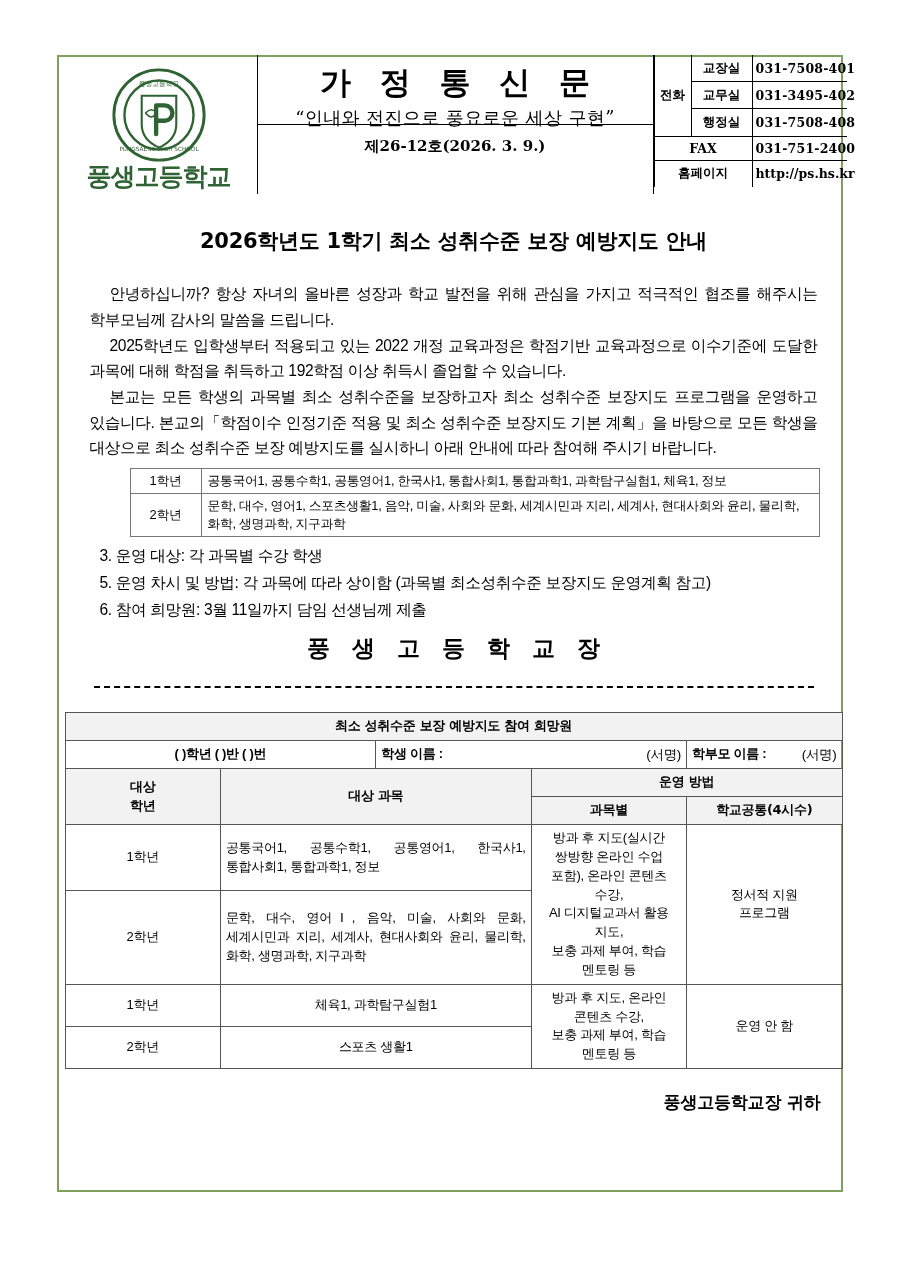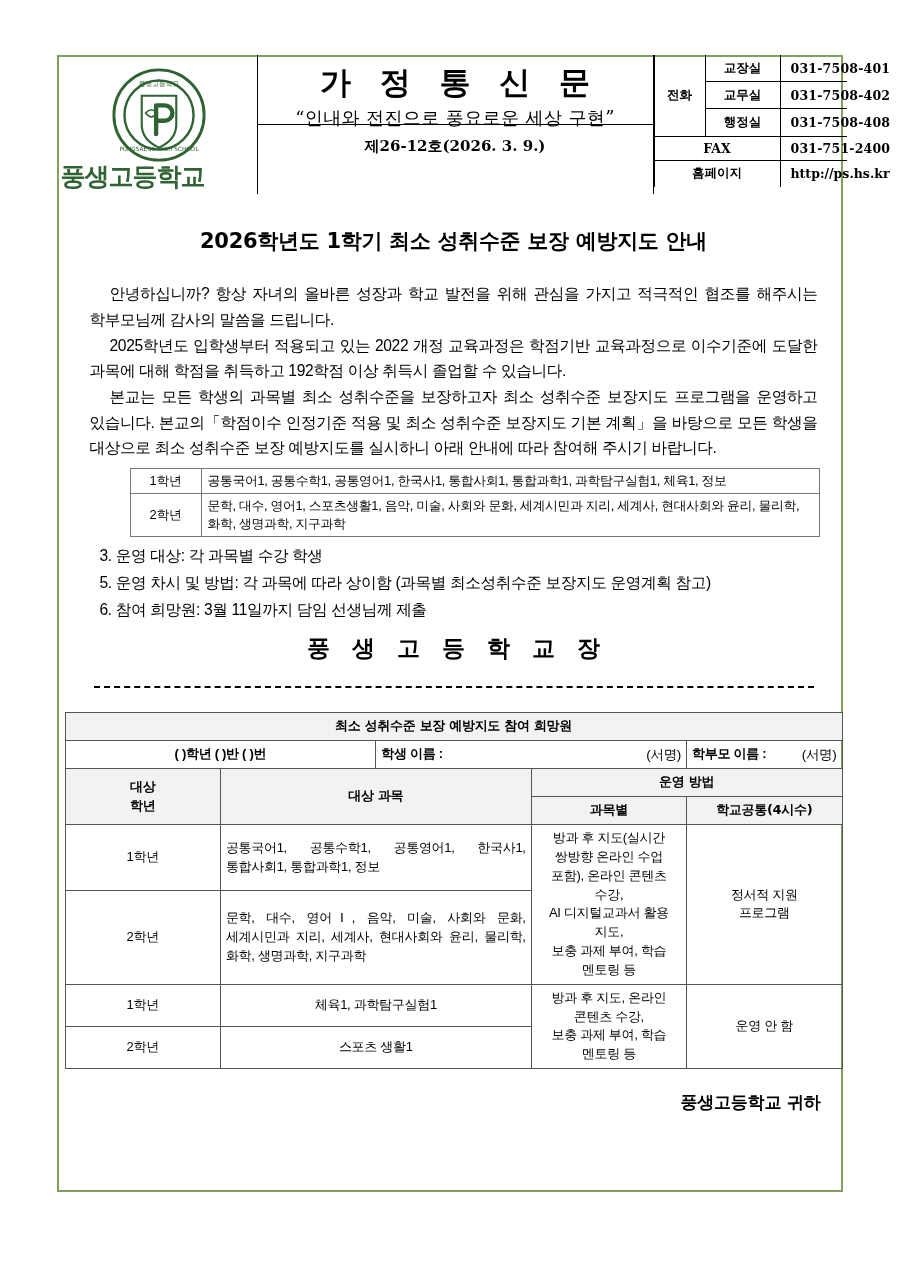--- a/index.html
+++ b/index.html
@@ -44,20 +44,21 @@
     width: 100%;
     border-collapse: collapse;
     table-layout: fixed;
   }
   .mast-row { display: table-row; }
   .mast-cell { display: table-cell; vertical-align: middle; }
 
   .logo-cell {
     width: 196px;
     border-right: 1px solid #000;
+    text-align: center;
     padding: 12px 0 4px;
     vertical-align: middle;
   }
   .logo-emblem {
     display: block;
     margin: 0 auto 1px;
   }
   .logo-name {
     font-family: "DejaVu Sans", sans-serif;
     font-weight: 700;
@@ -116,21 +117,21 @@
     table-layout: fixed;
     font-family: "DejaVu Serif", serif;
     font-weight: 700;
   }
   table.contact td {
     border: 1px solid #000;
     border-top: 0;
     border-right: 0;
     text-align: center;
     font-size: 12.5px;
-    padding: 0 10px;
+    padding: 0 3px;
     white-space: nowrap;
     margin-left: 47px;
   }
   table.contact tr:last-child td { border-bottom: 0; }
   td.c-tel { width: 30px; font-size: 12.5px; }
   td.c-lab { width: 54px; }
   td.c-val { font-size: 13.5px; letter-spacing: 0.2px; }
   td.c-url { font-size: 12.5px; }
 
   
@@ -335,21 +336,21 @@
         <div class="mast-cell contact-cell">
           <table class="contact">
             <tbody>
                 <tr>
               <td class="c-tel" rowspan="3">전화</td>
               <td class="c-lab">교장실</td>
               <td class="c-val">031-7508-401</td>
             </tr>
             <tr>
               <td class="c-lab">교무실</td>
-              <td class="c-val">031-7508-402</td>
+              <td class="c-val">031-3495-402</td>
             </tr>
             <tr>
               <td class="c-lab">행정실</td>
               <td class="c-val">031-7508-408</td>
             </tr>
             <tr>
               <td class="c-lab" colspan="2">FAX</td>
               <td class="c-val">031-751-2400</td>
             </tr>
             <tr>
@@ -460,17 +461,17 @@
         </tr>
 
         <tr>
           <td class="grade-cell">2학년</td>
           <td class="center-sub" colspan="2">스포츠 생활1</td>
         </tr>
 
       </tbody>
         </table>
 
-      <div class="footer-note">풍생고등학교 귀하</div>
+      <div class="footer-note">풍생고등학교장 귀하</div>
     </div>
 
   </div>
 </div>
 
 </body></html>

